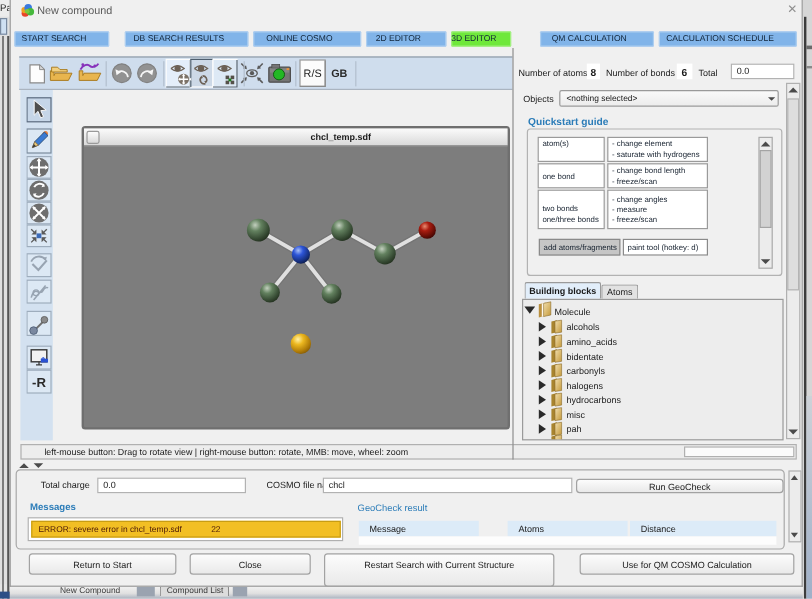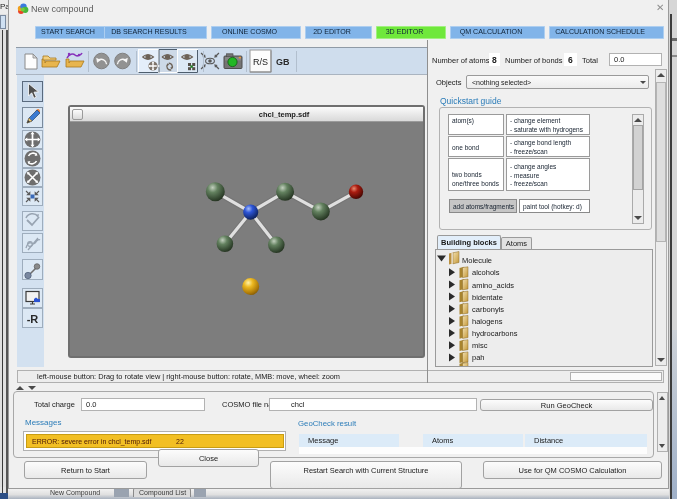--- a/index.html
+++ b/index.html
@@ -1,21 +1,21 @@
 <!DOCTYPE html>
 <html><head><meta charset="utf-8"><style>
 *{margin:0;padding:0;box-sizing:border-box}
 html,body{width:677px;height:499px;overflow:hidden}
 body{font-family:"Liberation Sans",sans-serif;position:relative;background:#ebebeb}
 .a{position:absolute}
 .lbl{position:absolute;font-size:7.5px;color:#1a1a1a;white-space:nowrap}
 .tab{position:absolute;top:26px;height:13px;background:#81b4e9;font-size:7.1px;color:#0f2236;text-align:center;line-height:12.5px;padding-right:13px;white-space:nowrap;border-radius:1px;box-shadow:inset 0 0 0 1px rgba(255,255,255,.35)}
 .btn{position:absolute;border:1px solid #a2a2a2;border-radius:3px;background:linear-gradient(#fcfcfc,#e9e9e9);font-size:7.5px;color:#1a1a1a;text-align:center}
 .inp{position:absolute;background:#fff;border:1px solid #b2b2b2;font-size:7.5px;color:#1a1a1a;white-space:nowrap}
-.hd{position:absolute;font-size:8px;font-weight:normal;color:#2b7cb8;white-space:nowrap}
+.hd{position:absolute;font-size:8px;font-weight:bold;color:#2b7cb8;white-space:nowrap}
 .sep{position:absolute;top:51px;width:1px;height:21px;background:#b2bfce}
 .cell{position:absolute;background:#fff;border:1px solid #9a9a9a;font-size:6.5px;color:#15202e;line-height:8.5px;padding:2px 0 0 3px}
 .thc{position:absolute;top:434px;height:13px;background:#dcebf8;font-size:7.5px;color:#1a1a1a;line-height:13px;padding-left:9px}
 </style></head><body>
 
 <div class="a" style="left:0;top:0;width:677px;height:499px;background:#e4e4e4"></div>
 <div class="a" style="left:0;top:0;width:9px;height:14px;background:#ececec;font-size:8px;color:#222;overflow:hidden">
     <span style="position:absolute;left:0;top:2px">Para</span>
   </div>
 <div class="a" style="left:0;top:14px;width:8px;height:473px;background:#e0e0e0"></div>
@@ -42,25 +42,25 @@
 <svg class="a" style="left:17px;top:3px" width="12" height="12" viewBox="0 0 12 12">
 <circle cx="4" cy="8" r="3" fill="#e8442a"></circle>
     <circle cx="3.4" cy="5.4" r="2.6" fill="#f0a020"></circle>
 <circle cx="6.5" cy="3.6" r="3.2" fill="#3a7ae0"></circle>
     <circle cx="8.3" cy="6.8" r="3.1" fill="#46b83c"></circle>
 <circle cx="5.7" cy="6.4" r="2" fill="#7ac83e"></circle>
   </svg>
 <div class="a" style="left:31px;top:4px;font-size:9px;color:#5a5a5a">New compound</div>
 <div class="a" style="left:656px;top:2px;font-size:10px;color:#8e8e8e">✕</div>
 
-<div class="tab" style="left:35px;width:79px">START SEARCH</div>
+<div class="tab" style="left:12px;width:79px">START SEARCH</div>
 <div class="tab" style="left:104px;width:103px">DB SEARCH RESULTS</div>
 <div class="tab" style="left:211px;width:90px">ONLINE COSMO</div>
 <div class="tab" style="left:305px;width:67px">2D EDITOR</div>
-<div class="tab" style="left:376px;width:70px;background:#6fe83b">3D EDITOR</div>
+<div class="tab" style="left:376px;width:50px;background:#6fe83b">3D EDITOR</div>
 <div class="tab" style="left:450px;width:95px">QM CALCULATION</div>
 <div class="tab" style="left:549px;width:115px">CALCULATION SCHEDULE</div>
 
 <div class="a" style="left:16px;top:47px;width:411px;height:28px;background:#cfdded;border-top:1px solid #8f9aa6;border-bottom:1px solid #aab4c0"></div>
 <svg class="a" style="left:16px;top:47px" width="300" height="28" viewBox="0 0 300 28">
 
 <g>
       <path d="M9 7h8l4 4v11H9z" fill="#fdfdfd" stroke="#8a8a8a" stroke-width="1"></path>
       <path d="M17 7l4 4h-4z" fill="#d8d8d8" stroke="#8a8a8a" stroke-width="0.8"></path>
     </g>
@@ -274,40 +274,40 @@
 <div class="a" style="left:37px;top:372px;font-size:7.4px;color:#1a1a1a">left-mouse button: Drag to rotate view | right-mouse button: rotate, MMB: move, wheel: zoom</div>
 <div class="a" style="left:570px;top:372px;width:92px;height:9px;background:#fbfbfb;border:1px solid #b0b0b0"></div>
 
 <div class="a" style="left:16px;top:386px;width:0;height:0;border-left:4px solid transparent;border-right:4px solid transparent;border-bottom:4px solid #4a4a4a"></div>
 <div class="a" style="left:28px;top:386px;width:0;height:0;border-left:4px solid transparent;border-right:4px solid transparent;border-top:4px solid #4a4a4a"></div>
 
 <div class="a" style="left:13px;top:391px;width:641px;height:67px;background:#f0f0f0;border:1px solid #a8a8a8;border-radius:4px"></div>
 <div class="lbl" style="left:34px;top:400px">Total charge</div>
 <div class="inp" style="left:81px;top:398px;width:124px;height:13px;line-height:11px;padding-left:4px">0.0</div>
 <div class="lbl" style="left:222px;top:400px">COSMO file name</div>
-<div class="inp" style="left:269px;top:398px;width:208px;height:13px;line-height:11px;padding-left:21px">chcl</div>
+<div class="inp" style="left:269px;top:398px;width:208px;height:13px;line-height:11px;padding-left:4px">chcl</div>
 <div class="btn" style="left:480px;top:399px;width:173px;height:12px;line-height:11px">Run GeoCheck</div>
 <div class="hd" style="left:25px;top:418px">Messages</div>
 <div class="a" style="left:23px;top:431px;width:263px;height:20px;background:#fff;border:1px solid #b0b0b0"></div>
 <div class="a" style="left:26px;top:434px;width:258px;height:14px;background:#f2bf24;border:1px solid #c89d13;font-size:7px;color:#4a1808;line-height:13px">
     <span style="position:absolute;left:5px">ERROR: severe error in chcl_temp.sdf</span>
     <span style="position:absolute;left:149px">22</span>
   </div>
 <div class="hd" style="left:298px;top:419px;font-weight:normal;font-size:7.8px">GeoCheck result</div>
 <div class="thc" style="left:299px;width:100px">Message</div>
 <div class="thc" style="left:423px;width:100px">Atoms</div>
 <div class="thc" style="left:525px;width:122px">Distance</div>
 <div class="a" style="left:299px;top:447px;width:348px;height:7px;background:#fdfdfd"></div>
 
 <div class="a" style="left:657px;top:392px;width:11px;height:60px;background:#ececec;border:1px solid #b0b0b0"></div>
 <div class="a" style="left:659px;top:396px;width:0;height:0;border-left:3.5px solid transparent;border-right:3.5px solid transparent;border-bottom:4px solid #4a4a4a"></div>
 <div class="a" style="left:659px;top:444px;width:0;height:0;border-left:3.5px solid transparent;border-right:3.5px solid transparent;border-top:4px solid #4a4a4a"></div>
 
 <div class="btn" style="left:24px;top:461px;width:123px;height:18px;line-height:17px">Return to Start</div>
-<div class="btn" style="left:158px;top:449px;width:101px;height:18px;line-height:17px">Close</div>
+<div class="btn" style="left:158px;top:461px;width:101px;height:18px;line-height:17px">Close</div>
 <div class="btn" style="left:270px;top:461px;width:192px;height:28px;line-height:17px">Restart Search with Current Structure</div>
 <div class="btn" style="left:483px;top:461px;width:179px;height:18px;line-height:17px">Use for QM COSMO Calculation</div>
 
 <div class="a" style="left:427px;top:40px;width:1px;height:343px;background:#8f8f8f"></div>
 <div class="lbl" style="left:432px;top:56px">Number of atoms</div>
 <div class="a" style="left:489px;top:53px;width:11px;height:13px;background:#fff"></div>
 <div class="lbl" style="left:492px;top:55px;font-size:8.5px;font-weight:bold">8</div>
 <div class="lbl" style="left:505px;top:56px">Number of bonds</div>
 <div class="a" style="left:564px;top:53px;width:13px;height:13px;background:#fff"></div>
 <div class="lbl" style="left:568px;top:55px;font-size:8.5px;font-weight:bold">6</div>

